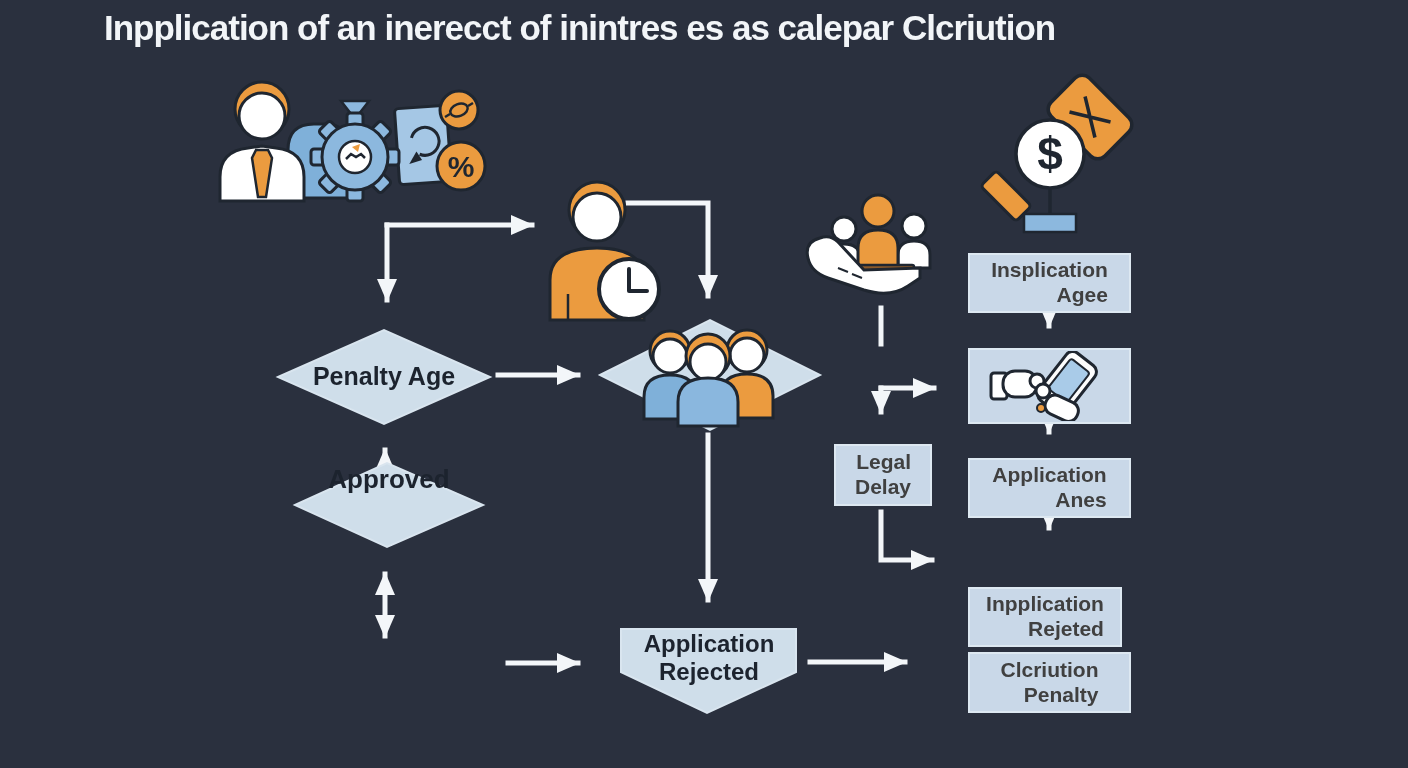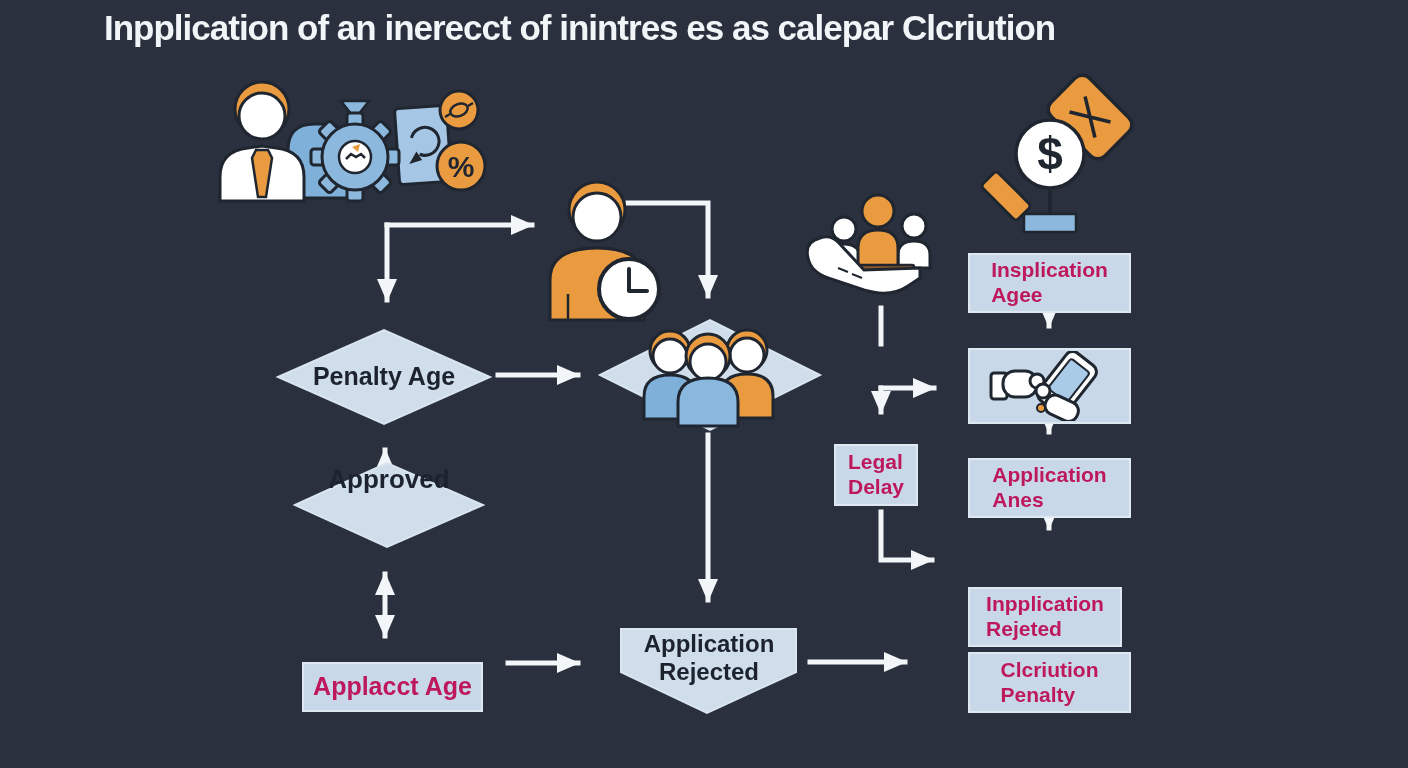--- a/index.html
+++ b/index.html
@@ -17,21 +17,21 @@
   .lbl {
     position:absolute; z-index:2;
     display:flex; align-items:center; justify-content:center;
     text-align:center; font-weight:bold; color:#1c232e;
     white-space:pre-line; line-height:1.18;
   }
   .box {
     position:absolute; z-index:2; box-sizing:border-box;
     background:#c9d8e8; border:2px solid #dde8f1;
     display:flex; align-items:center; justify-content:center;
-    text-align:left; font-weight:bold; color:#be185d;
+    text-align:right; font-weight:bold; color:#404040;
     white-space:pre-line; line-height:1.18;
   }
   .f25 { font-size:25px; } .f26 { font-size:26px; }
   .f24 { font-size:24px; } .f21 { font-size:21px; }
 </style>
 </head>
 <body>
 
 <div class="canvas">
 
@@ -172,23 +172,22 @@
       <text x="1050" y="170" text-anchor="middle" font-size="46" font-weight="bold" fill="#1f2630" stroke="none" font-family="Liberation Sans, sans-serif">$</text>
       <rect x="1024" y="214" width="52" height="18" fill="#8cb8de" stroke-width="2.5"></rect>
     </g>
   </svg>
 
   <div class="lbl f25" style="left:278px; top:330px; width:212px; height:94px;">Penalty Age</div>
   <div class="lbl f26" style="left:295px; top:437px; width:188px; height:84px;">Approved</div>
   <div class="lbl f24" style="left:621px; top:628px; width:176px; height:60px;">Application
 Rejected</div>
 
-  <div class="box f25" style="left:302px; top:662px; width:181px; height:50px;">Applacct Age</div>
-
-  <div class="box f21" style="left:834px; top:444px; width:84px; height:62px;">Legal
+
+  <div class="box f21" style="left:834px; top:444px; width:98px; height:62px;">Legal
 Delay</div>
 
   <div class="box f21" style="left:968px; top:253px; width:163px; height:60px;">Insplication
 Agee</div>
 
   <div class="box" style="left:968px; top:348px; width:163px; height:76px;">
     <svg width="134" height="70" viewBox="0 0 134 70">
       <g stroke="#1f2630" stroke-width="3">
         <g transform="translate(84,32) rotate(38)">
           <rect x="-18" y="-30" width="36" height="60" rx="8" fill="#fdfdfd"></rect>

